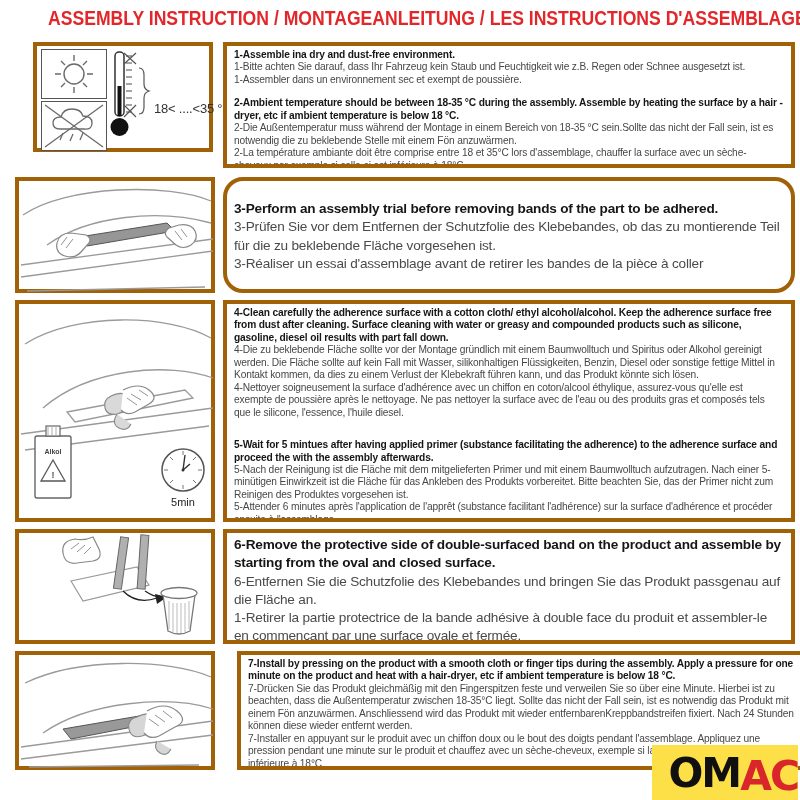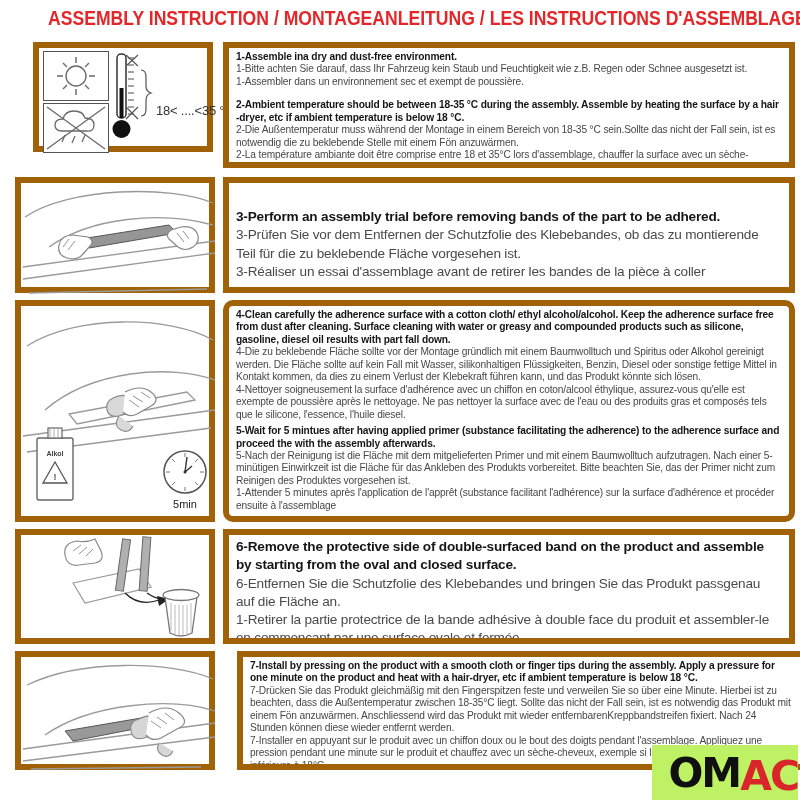--- a/index.html
+++ b/index.html
@@ -3,41 +3,41 @@
 <meta charset="utf-8">
 <style>
   html,body{margin:0;padding:0;background:#ffffff;}
   .page{position:relative;width:800px;height:800px;background:#fff;
         font-family:"Liberation Sans",sans-serif;overflow:hidden;}
 
   .title{position:absolute;top:7px;left:0;width:100%;margin:0;text-align:center;
          font-size:20px;font-weight:700;color:#e32629;white-space:nowrap;
          transform:scaleX(0.88);letter-spacing:0;}
 
-  .cell{position:absolute;border:6px solid #a16207;background:#fff;box-sizing:border-box;}
+  .cell{position:absolute;border:4px solid #a16207;background:#fff;box-sizing:border-box;}
   .text-cell{padding:3px 8px 0 7px;overflow:hidden;}
 
   
   .small p{margin:0;font-size:10.2px;line-height:12.45px;color:#474747;letter-spacing:-0.15px;}
   .small p.b{font-weight:700;color:#161616;}
   .small p.gap{margin-top:11px;}
-  .small.g8 p.gap{margin-top:4px;}
+  .small.g8 p.gap{margin-top:20px;}
 
   
   .large p{margin:0;font-size:13.6px;line-height:18.3px;color:#4a4a4a;letter-spacing:-0.2px;}
   .large p.b{font-weight:700;color:#161616;}
-  .pad-top{padding-top:25px;}
+  .pad-top{padding-top:19px;border-radius:20px;}
 
   .icon-cell svg{display:block;}
   .subbox{position:absolute;border:1.5px solid #555;background:#fff;}
   .thermo-label{position:absolute;left:117px;top:55px;font-size:13px;color:#333;
                 white-space:nowrap;letter-spacing:-0.2px;}
 
   
-  .brand{position:absolute;left:652px;top:745px;width:146px;height:56px;background:#bef264;
+  .brand{position:absolute;left:652px;top:745px;width:146px;height:56px;background:#fde047;
          display:flex;align-items:center;justify-content:flex-end;
          font-family:"DejaVu Sans",sans-serif;font-weight:900;font-size:41px;
          letter-spacing:-2px;line-height:1;}
   .brand .blk{color:#101010;}
   .brand .red{color:#d9262b;margin-top:7px;}
 </style>
 </head>
 <body>
 
 <div class="page">
@@ -136,27 +136,27 @@
         <g stroke="#777" stroke-width="1" fill="none">
           <path d="M164 147v4M164 181v4M145 166h4M179 166h4M151 153l3 3M177 179l-3-3M177 153l-3 3M151 179l3-3"></path>
         </g>
         <path d="M164 166l2-15M164 166l7-6" stroke="#333" stroke-width="1.4" fill="none"></path>
         <circle cx="164" cy="166" r="1.5" fill="#333"></circle>
         <text x="164" y="202" font-size="11" fill="#222" text-anchor="middle">5min</text>
       </g>
     </svg>
   </div>
 
-  <div class="cell text-cell small g8" style="left:223px;top:300px;width:572px;height:222px;border-radius:10px;">
+  <div class="cell text-cell small g8" style="left:223px;top:300px;width:572px;height:222px;">
     <p class="b">4-Clean carefully the adherence surface with a cotton cloth/ ethyl alcohol/alcohol. Keep the adherence surface free from dust after cleaning. Surface cleaning with water or greasy and compounded products such as silicone, gasoline, diesel oil results with part fall down.</p>
     <p>4-Die zu beklebende Fläche sollte vor der Montage gründlich mit einem Baumwolltuch und Spiritus oder Alkohol gereinigt werden. Die Fläche sollte auf kein Fall mit Wasser, silikonhaltigen Flüssigkeiten, Benzin, Diesel oder sonstige fettige Mittel in Kontakt kommen, da dies zu einem Verlust der Klebekraft führen kann, und das Produkt könnte sich lösen.</p>
     <p>4-Nettoyer soigneusement la surface d'adhérence avec un chiffon en coton/alcool éthylique, assurez-vous qu'elle est exempte de poussière après le nettoyage. Ne pas nettoyer la surface avec de l'eau ou des produits gras et composés tels que le silicone, l'essence, l'huile diesel.</p>
     <p class="b gap">5-Wait for 5 mintues after having applied primer (substance facilitating the adherence) to the adherence surface and proceed the with the assembly afterwards.</p>
     <p>5-Nach der Reinigung ist die Fläche mit dem mitgelieferten Primer und mit einem Baumwolltuch aufzutragen. Nach einer 5-minütigen Einwirkzeit ist die Fläche für das Ankleben des Produkts vorbereitet. Bitte beachten Sie, das der Primer nicht zum Reinigen des Produktes vorgesehen ist.</p>
-    <p>1-Attender 5 minutes après l'application de l'apprêt (substance facilitant l'adhérence) sur la surface d'adhérence et procéder ensuite à l'assemblage</p>
+    <p>5-Attender 6 minutes après l'application de l'apprêt (substance facilitant l'adhérence) sur la surface d'adhérence et procéder ensuite à l'assemblage</p>
   </div>
 
   <div class="cell icon-cell" style="left:15px;top:529px;width:200px;height:115px;">
     <svg width="196" height="111" viewBox="0 0 196 111">
       <path d="M56 6Q42 8 44 20t14 10l16-2q10-2 6-12l-6-12q-9 4-18 2z" fill="#fff" stroke="#888" stroke-width="1.2"></path>
       <g stroke="#888" stroke-width="0.9" fill="none">
           <path d="M60 10l-8 6M66 12l-8 7M72 14l-7 7"></path>
         </g>
       <polygon points="52,48 118,34 130,52 64,68" fill="#fff" stroke="#999" stroke-width="1.2"></polygon>
       <rect x="98" y="4" width="8" height="52" fill="#b0b0b0" stroke="#666" stroke-width="1" transform="rotate(8 102 30)"></rect>

